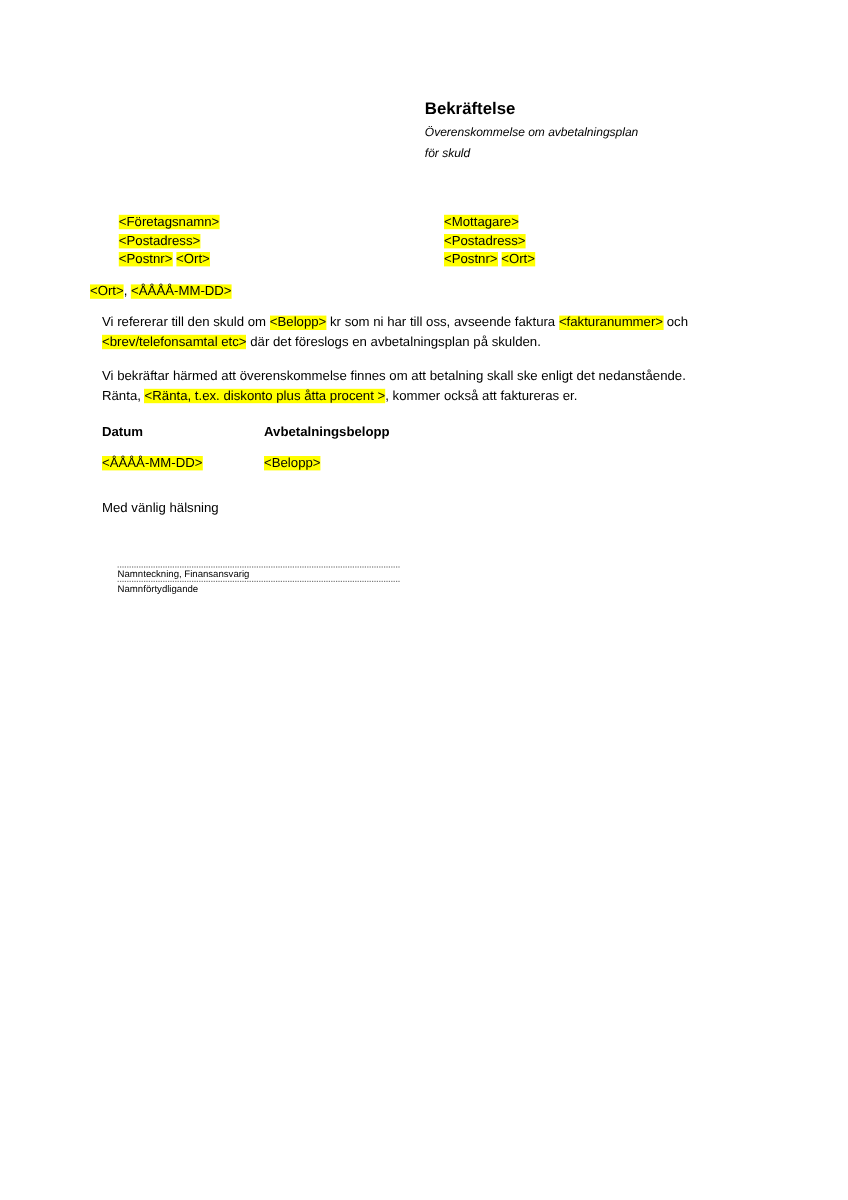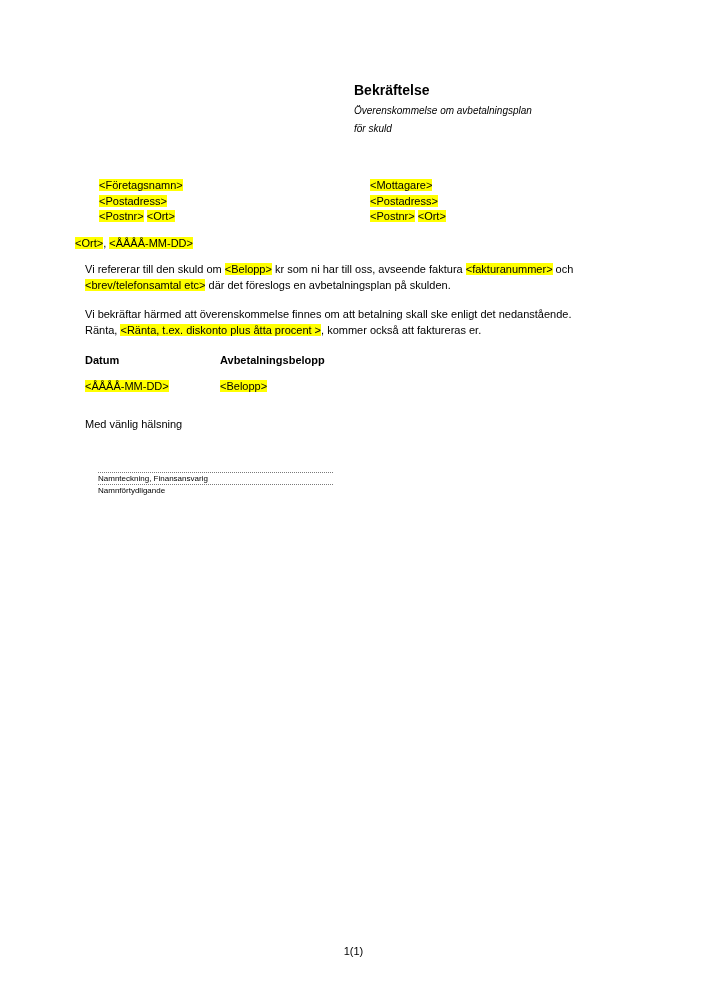--- a/index.html
+++ b/index.html
@@ -84,15 +84,14 @@
 
   <div class="abs closing">Med vänlig hälsning</div>
 
   <div class="abs sig">
     <div class="sig-rule"></div>
     <div class="sig-caption">Namnteckning, Finansansvarig</div>
     <div class="sig-rule"></div>
     <div class="sig-caption">Namnförtydligande</div>
   </div>
 
-  <div class="abs footer">1(1)</div>
 
 </div>
 
 </body></html>

